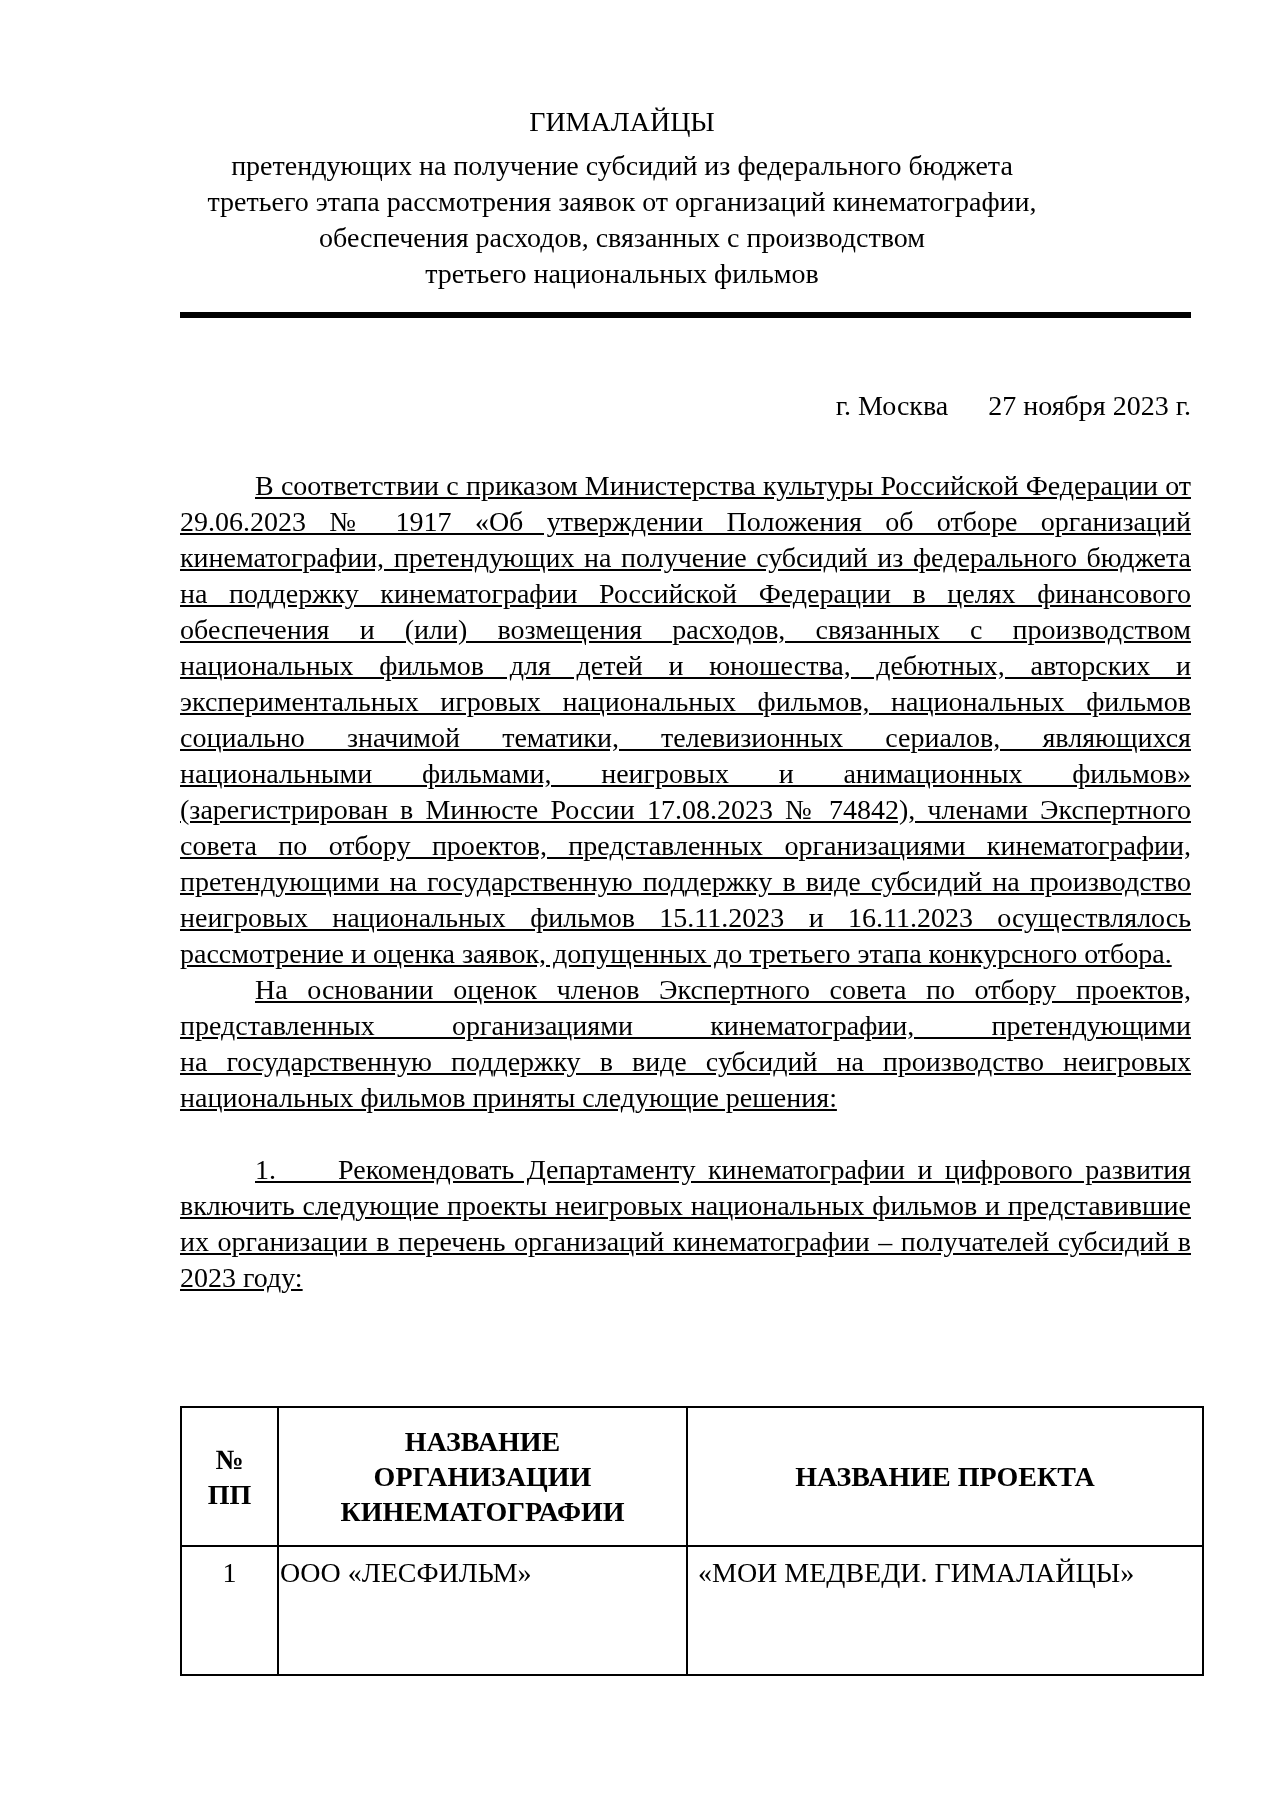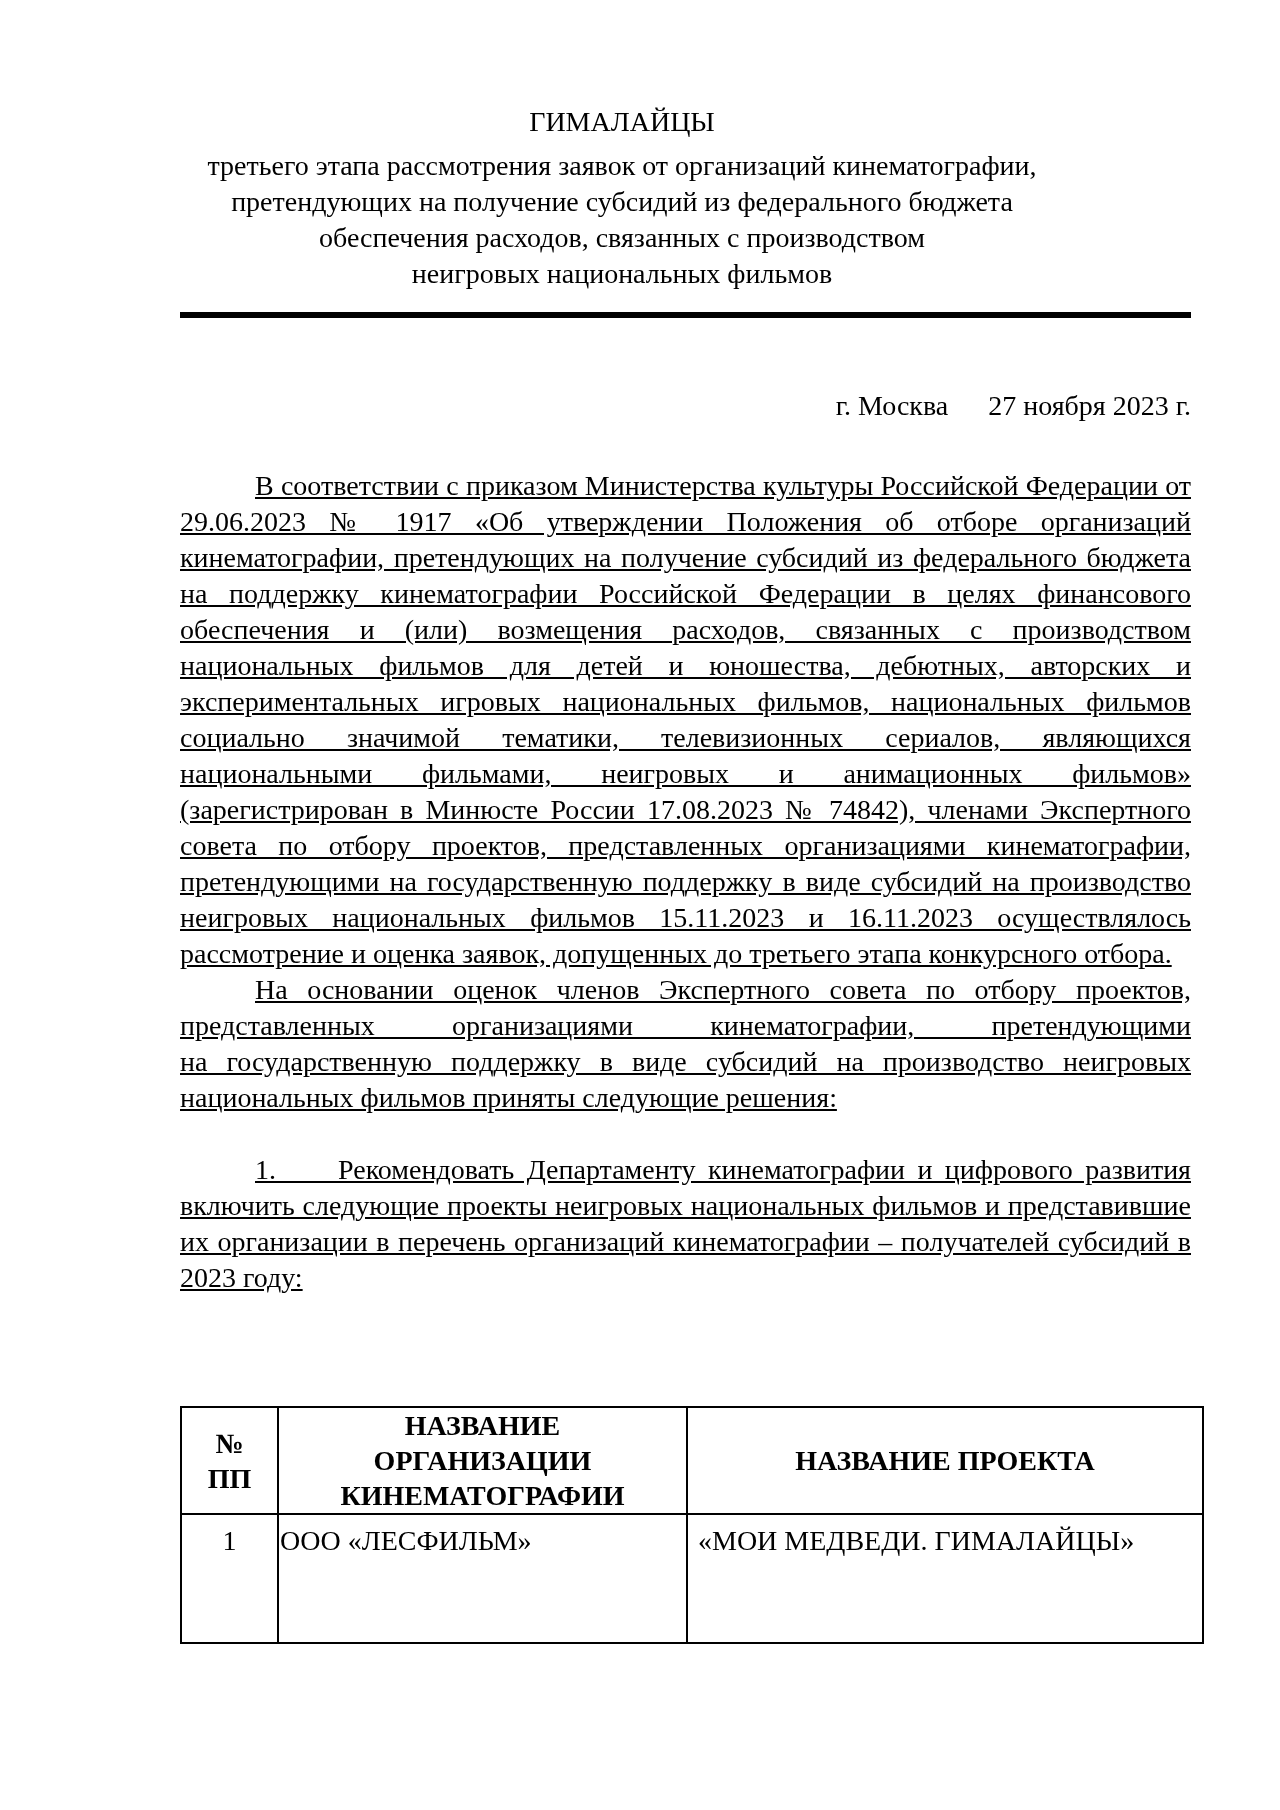--- a/index.html
+++ b/index.html
@@ -72,21 +72,21 @@
   .header-cell {
     height: 103px;
     vertical-align: middle;
     text-align: center;
     font-weight: bold;
     line-height: 35px;
     padding: 0;
   }
   .org-header-inner {
     max-width: 300px;
-    margin: 0 auto;
+    margin: 16px auto;
   }
   .data-cell {
     height: 118px;
     vertical-align: top;
     padding-top: 8px;
     line-height: 36px;
   }
   .data-cell.num {
     text-align: center;
   }
@@ -97,24 +97,24 @@
     border-radius: 16px;
   }
 </style>
 </head>
 <body>
 
 <div class="page">
 
   <div class="heading">
     <div class="doc-title">ГИМАЛАЙЦЫ</div>
+    <div class="subtitle-line">претендующих на получение субсидий из федерального бюджета</div>
     <div class="subtitle-line">третьего этапа рассмотрения заявок от организаций кинематографии,</div>
-    <div class="subtitle-line">претендующих на получение субсидий из федерального бюджета</div>
     <div class="subtitle-line">обеспечения расходов, связанных с производством</div>
-    <div class="subtitle-line">неигровых национальных фильмов</div>
+    <div class="subtitle-line">третьего национальных фильмов</div>
   </div>
 
   <div class="rule"></div>
 
   <div class="dateline">
     <span>г. Москва</span>
     <span>27 ноября 2023 г.</span>
   </div>
 
   <div class="body-text">

